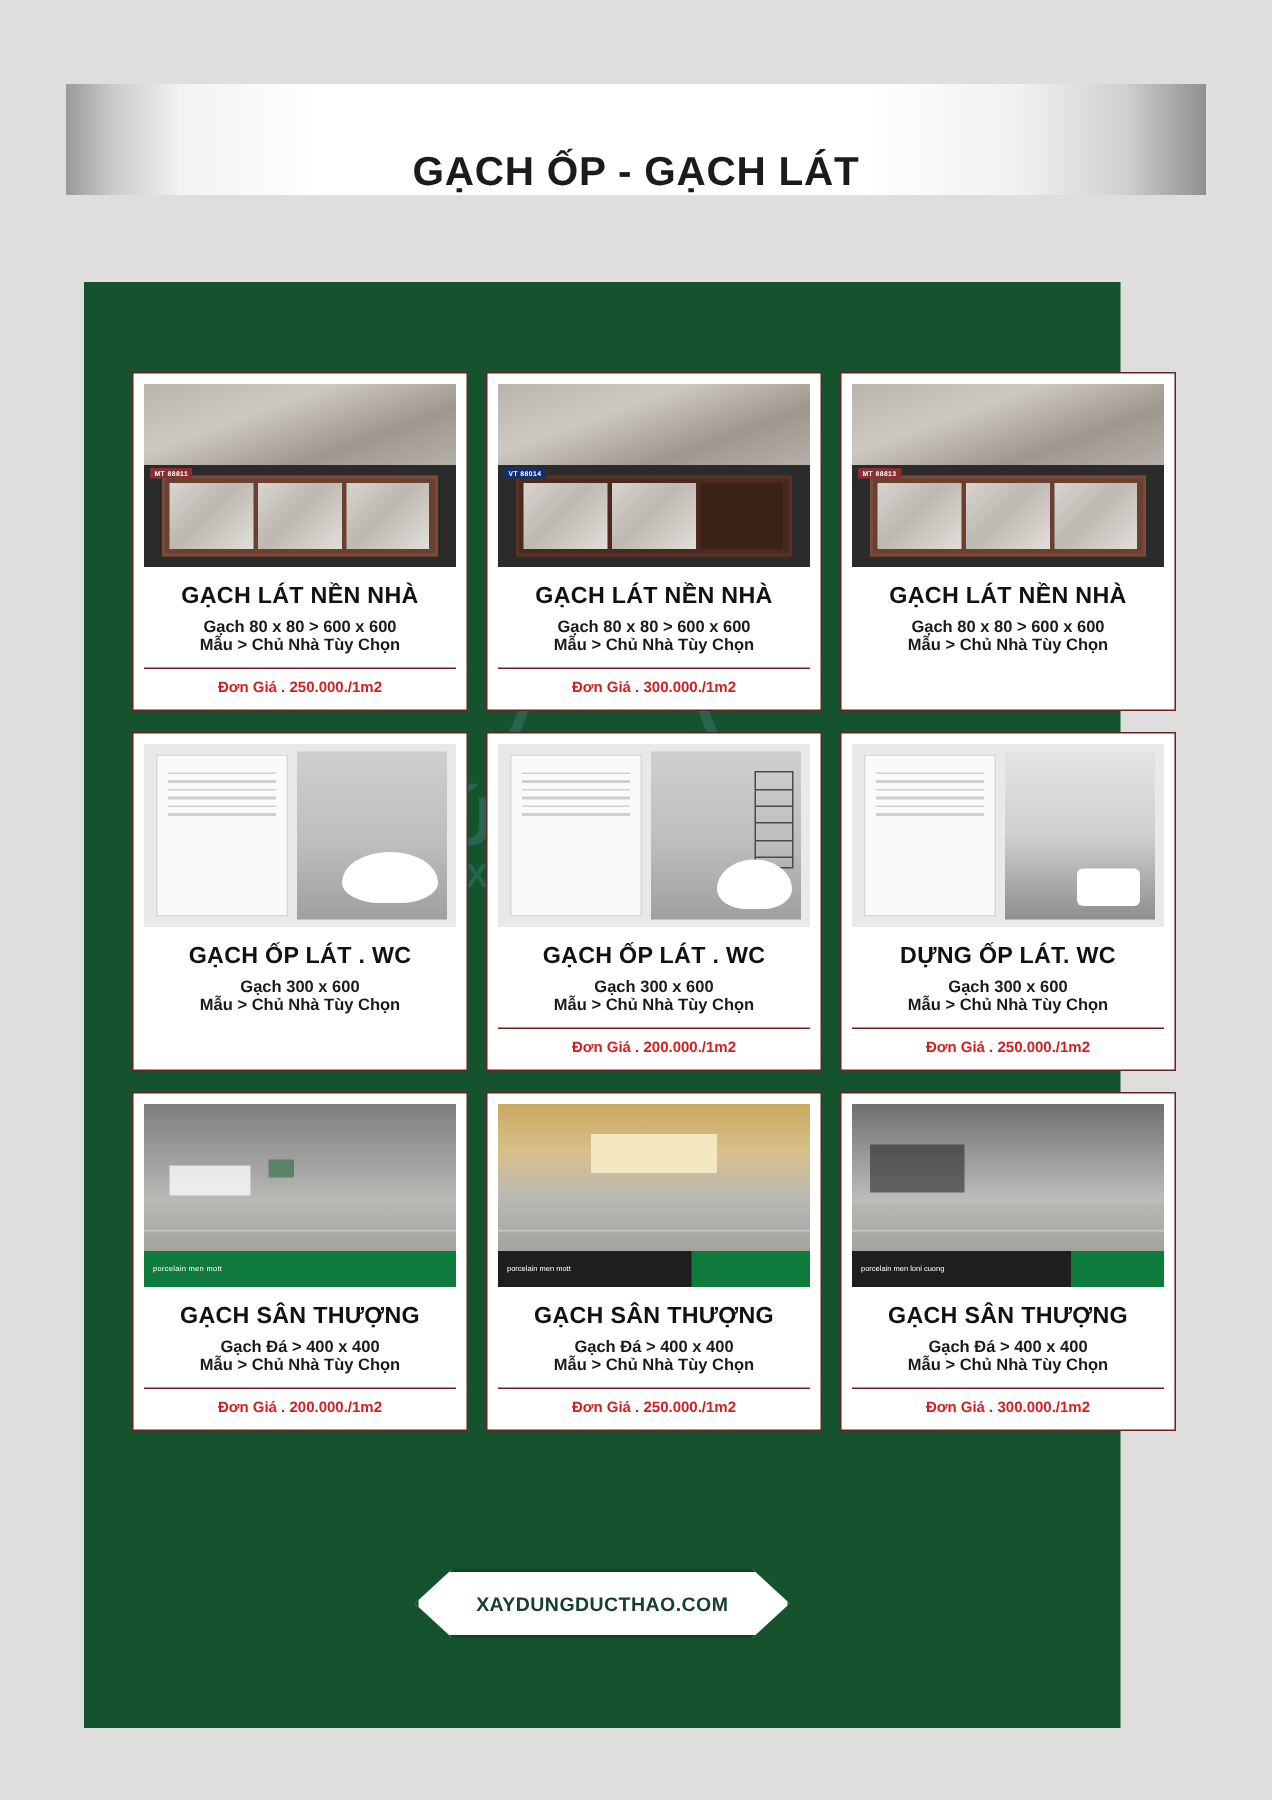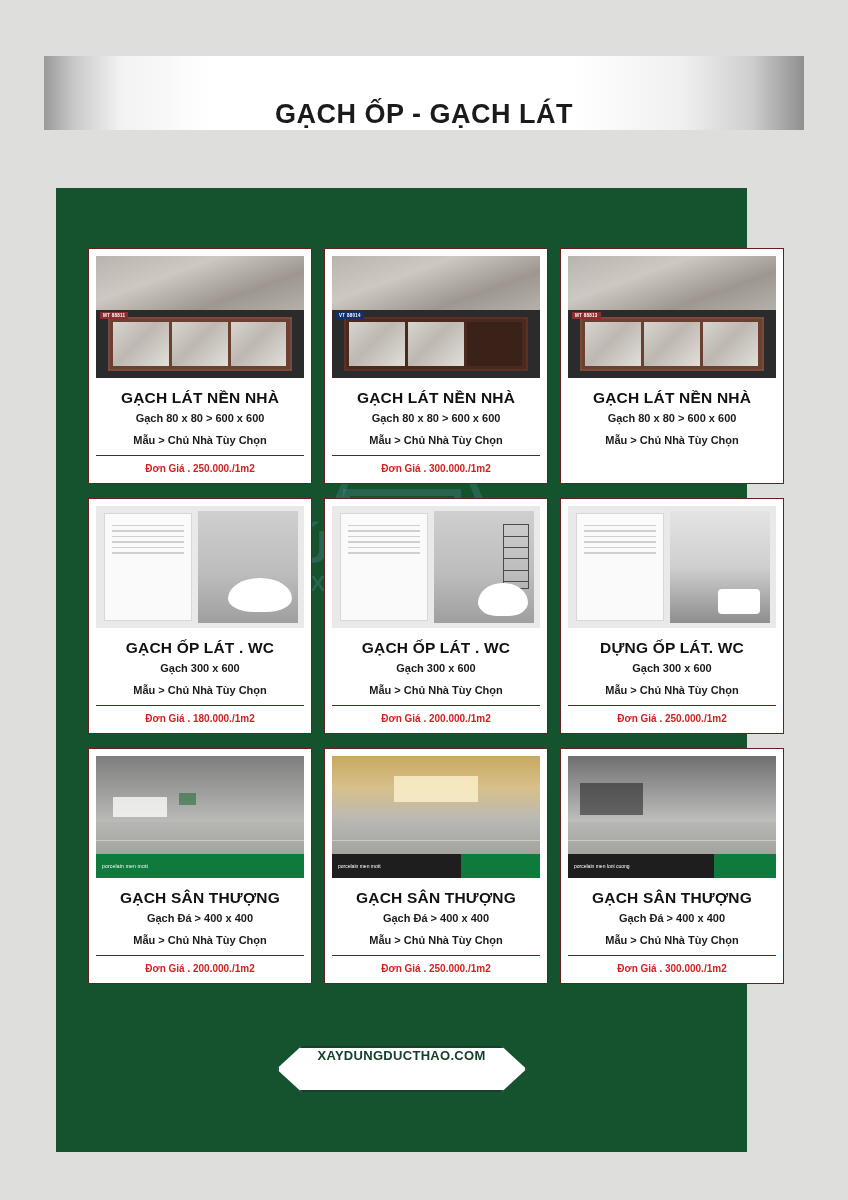--- a/index.html
+++ b/index.html
@@ -122,21 +122,21 @@
     color: #111;
     letter-spacing: 0.2px;
   }
   .card-line {
     margin-top: 5px;
     text-align: center;
     font-size: 11px;
     font-weight: bold;
     color: #1a1a1a;
   }
-  .card-line.sub { margin-top: 10px; }
+  .card-line.sub { margin-top: 0; }
   .price-box {
     margin-top: 9px;
     border-top: 1.2px solid #6b2020;
     padding-top: 7px;
     text-align: center;
   }
   .price {
     font-size: 10px;
     font-weight: bold;
     color: #d31f1f;
@@ -238,21 +238,21 @@
     bottom: 60px;
     transform: translateX(-50%);
     width: 250px;
     height: 46px;
   }
   .footer-plate {
     position:absolute; inset:0;
     background:#ffffff;
     border:2.5px solid #14402c;
     clip-path: polygon(10% 0,90% 0,100% 50%,90% 100%,10% 100%,0 50%);
-    display:flex; align-items:flex-start; justify-content:center;
+    display:flex; align-items:center; justify-content:center;
   }
   .footer-text {
     font-size: 13px;
     font-weight: bold;
     letter-spacing: 0.3px;
     color:#14402c;
   }
 </style>
 </head>
 <body>
@@ -345,23 +345,20 @@
               </div>
             </div>
           <div class="wc-right">
               <div class="wc-tub"></div>
             </div>
         </div>
       </div>
       <div class="card-title">GẠCH ỐP LÁT .  WC</div>
       <div class="card-line">Gạch  300 x 600</div>
       <div class="card-line sub">Mẫu &gt;  Chủ Nhà Tùy Chọn</div>
-      <div class="price-box">
-        <div class="price">Đơn Giá  . 180.000./1m2</div>
-      </div>
     </div>
 
     <div class="card">
       <div class="thumb">
         <div class="wc-scene">
           <div class="wc-left">
               <div class="wc-lines">
                 <i></i>
                 <i></i>
                 <i></i>

